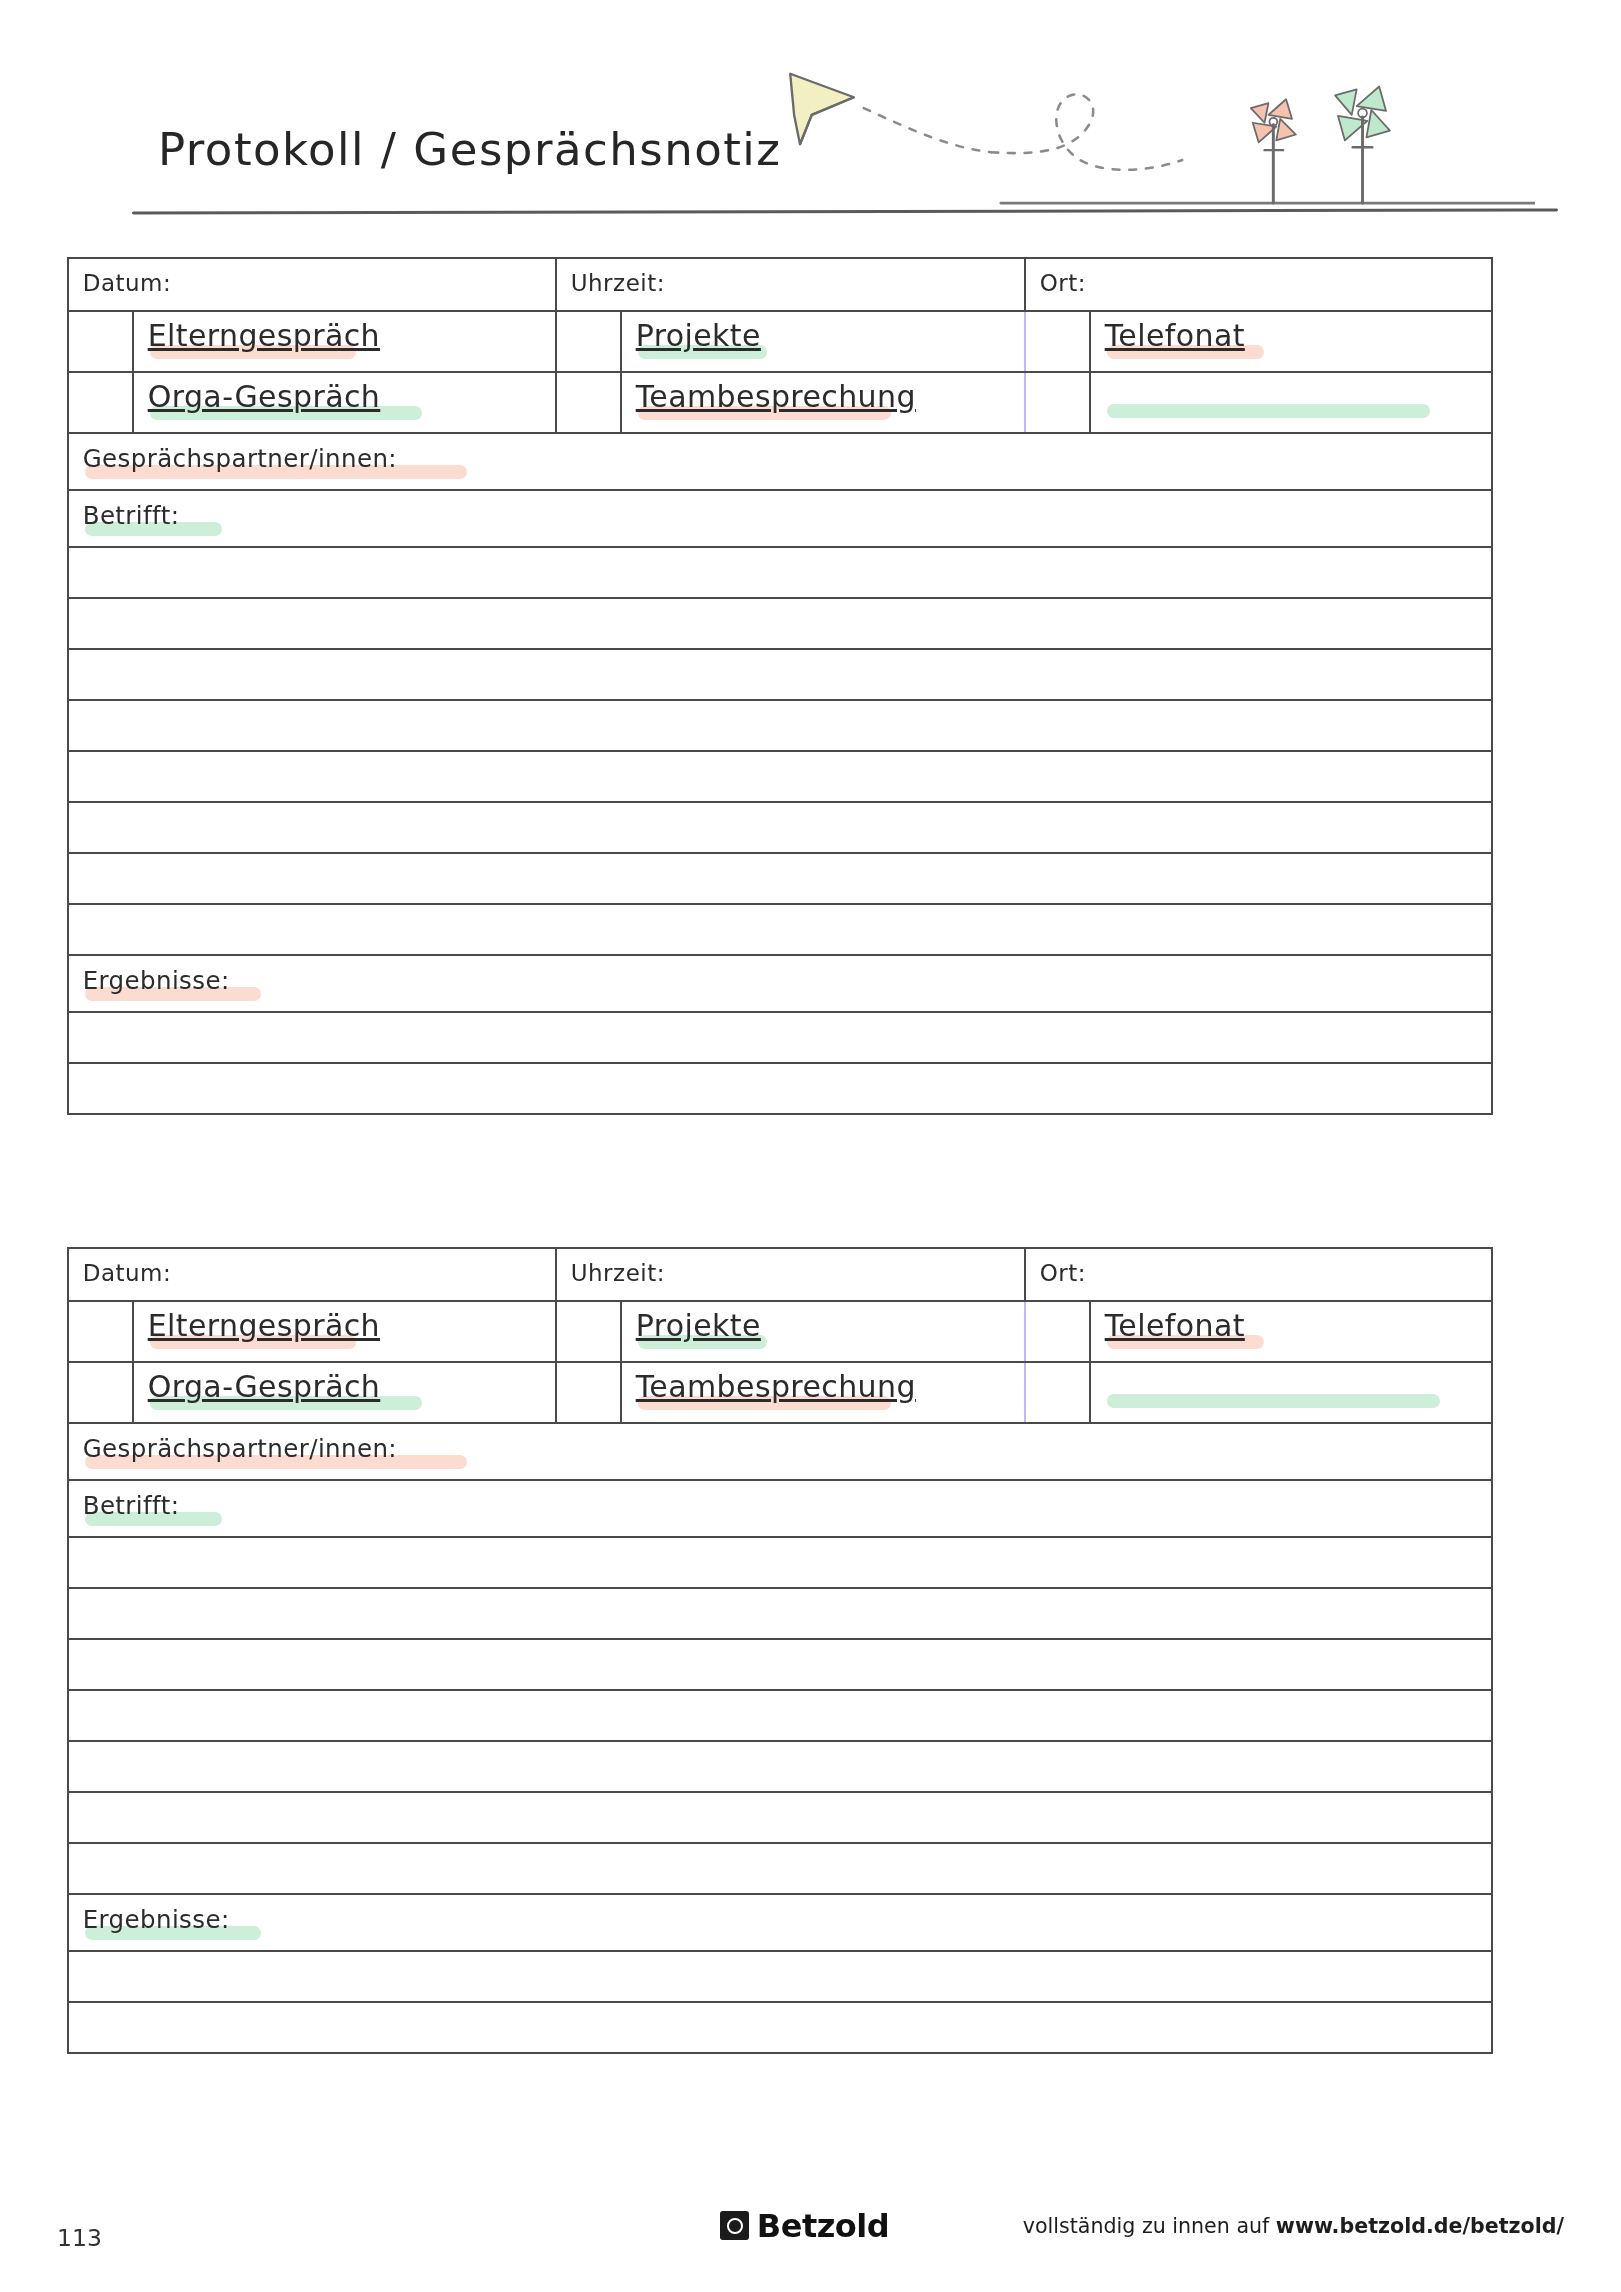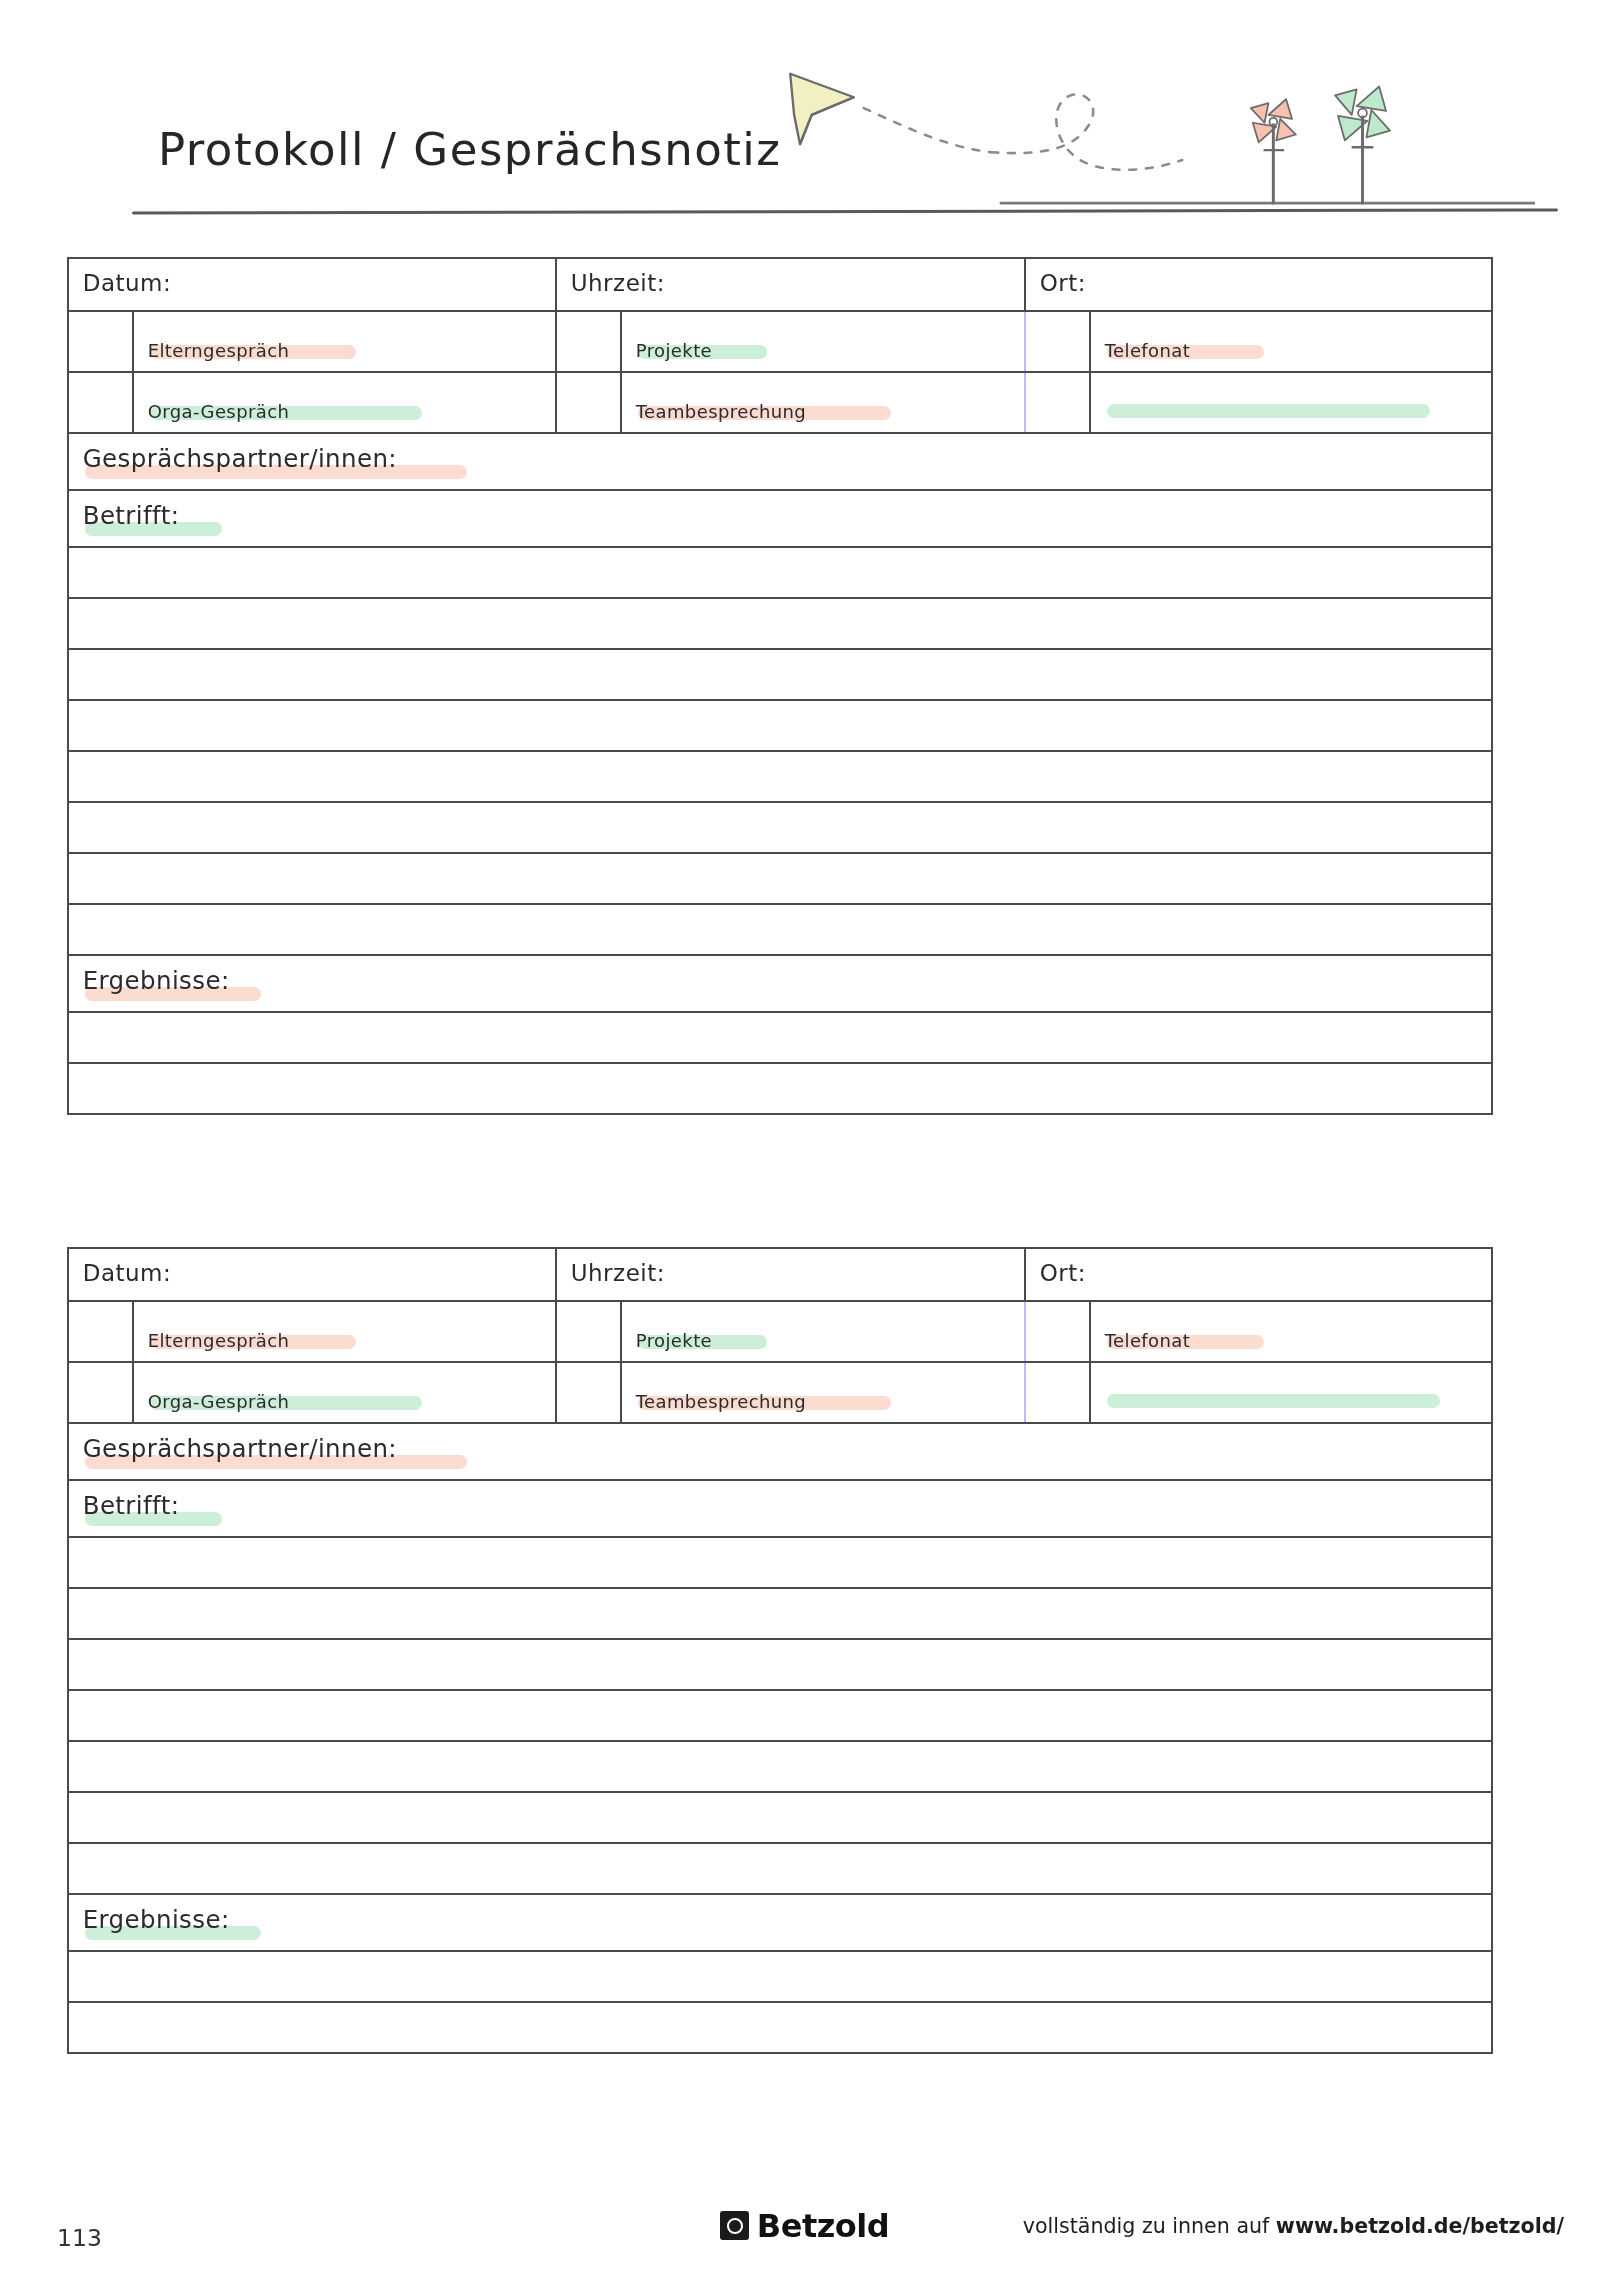--- a/index.html
+++ b/index.html
@@ -118,24 +118,25 @@
     box-sizing: border-box;
   }
   .opt-label {
     flex: 1;
     position: relative;
     box-sizing: border-box;
   }
   .opt-label span.txt {
     position: absolute;
     left: 13.7px;
-    top: 28px;
-    font-size: 18px;
+    top: 6px;
+    font-size: 30px;
     white-space: nowrap;
     letter-spacing: 0.4px;
+    text-decoration: underline;
   }
 
   
   .hl {
     position: absolute;
     border-radius: 6.9px;
     z-index: 0;
     opacity: .85;
   }
   .hl-pink { background: #fbd5c8; }

